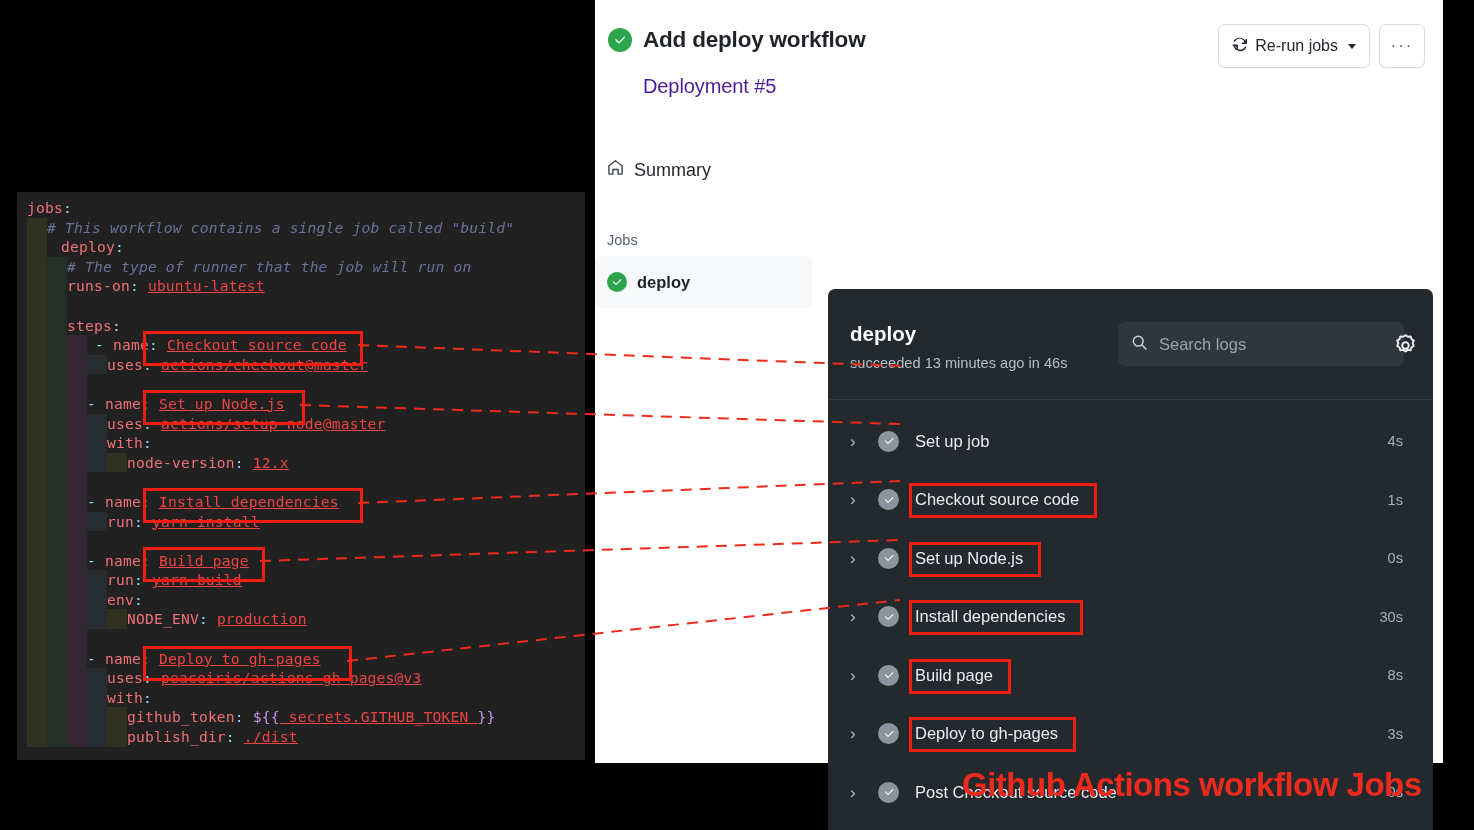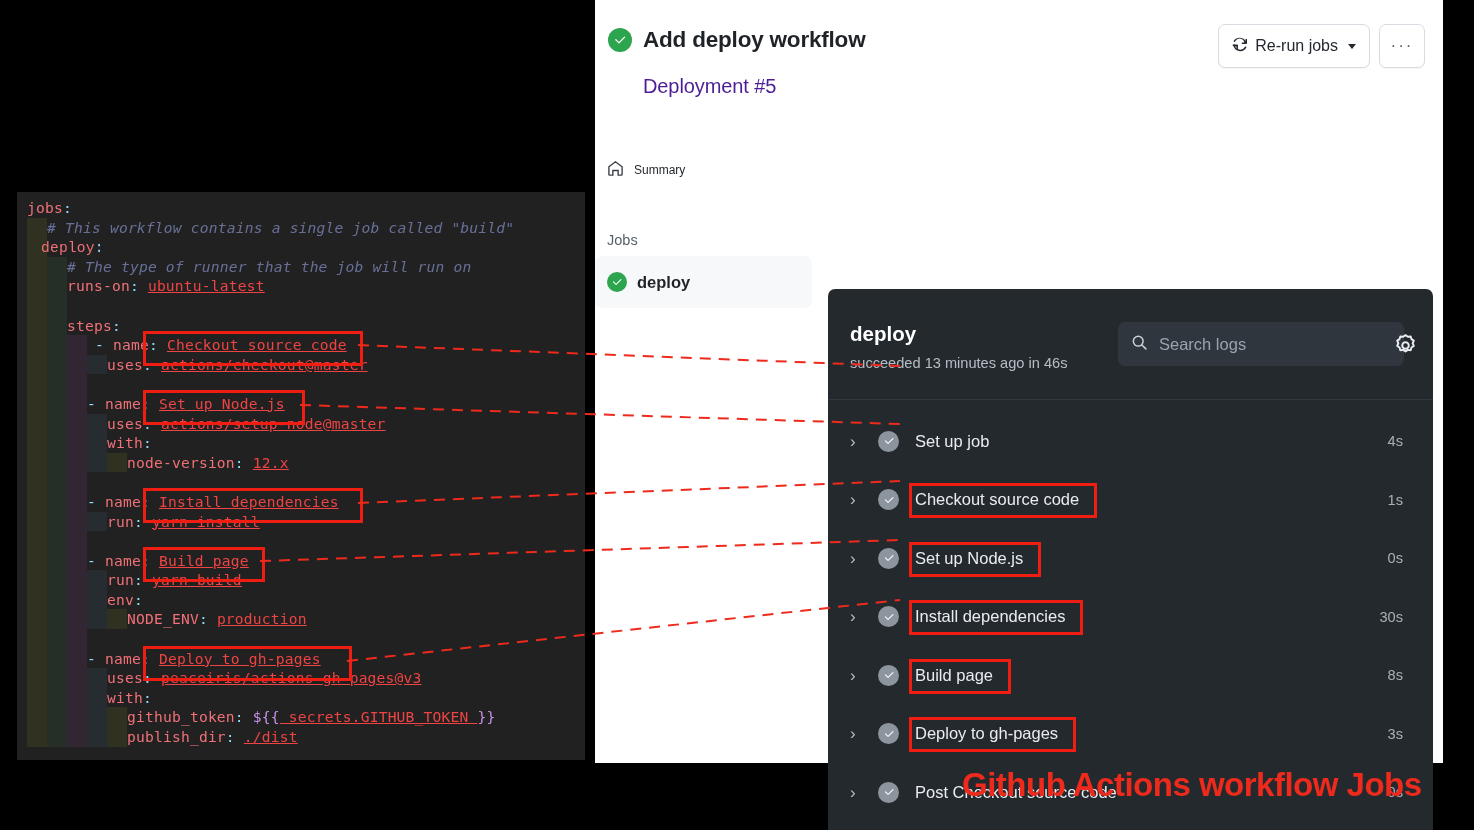--- a/index.html
+++ b/index.html
@@ -44,21 +44,21 @@
   .gh-sub{position:absolute;left:48px;top:75px;font-size:20px;color:#4c1d95;letter-spacing:-.1px;}
   .gh-actions{position:absolute;right:18px;top:24px;display:flex;gap:9px;align-items:flex-start;}
   .btn{height:42px;border:1px solid #d7dce2;border-radius:7px;background:#fff;
        display:flex;align-items:center;gap:7px;padding:0 13px;font-size:16px;color:#24292f;
        box-shadow:0 1px 0 rgba(27,31,36,.04);}
   .btn .caret{width:0;height:0;border-left:4.5px solid transparent;border-right:4.5px solid transparent;border-top:5px solid #24292f;margin-left:3px;}
   .btn-dots{width:44px;justify-content:center;padding:0;letter-spacing:2px;color:#57606a;font-size:17px;}
 
   .gh-body{position:relative;}
   .side{position:absolute;left:0;top:0;width:225px;}
-  .side-item{display:flex;align-items:center;gap:10px;height:40px;padding:0 12px;border-radius:7px;font-size:12px;color:#1f2328;}
+  .side-item{display:flex;align-items:center;gap:10px;height:40px;padding:0 12px;border-radius:7px;font-size:18px;color:#1f2328;}
   .side-item.summary{margin-top:10px;}
   .side-label{font-size:14.5px;color:#57606a;padding:0 12px;margin-top:42px;margin-bottom:8px;}
   .job-item{display:flex;align-items:center;gap:10px;height:52px;padding:0 12px;
             border-radius:7px;background:#f6f8fa;font-size:16.5px;font-weight:bold;color:#1f2328;
             margin:0 8px 0 0;}
   .job-ok{width:20px;height:20px;border-radius:50%;background:#2da44e;display:flex;align-items:center;justify-content:center;flex:0 0 auto;}
 
   
   #logs{position:absolute;left:233px;top:149px;width:605px;height:583px;background:#24292e;border-radius:7px;overflow:hidden;}
   .logs-head{position:relative;height:110px;border-bottom:1px solid #32383f;}
@@ -91,21 +91,21 @@
 </style>
 </head>
 <body>
 
 <div id="stage">
 
   <div id="code-panel">
     <div class="code-lines" id="code-lines">
         <div class="cl"><span class="txt" style="padding-left: 10px;"><span class="k">jobs</span><span class="c">:</span></span></div>
         <div class="cl"><span class="gutter g1"></span><span class="txt" style="padding-left: 30px;"><span class="cm"># This workflow contains a single job called "build"</span></span></div>
-        <div class="cl"><span class="gutter g1"></span><span class="txt" style="padding-left: 24px; font-family: Liberation Mono, monospace;"><span class="k">deploy</span><span class="c">:</span></span></div>
+        <div class="cl"><span class="gutter g1"></span><span class="txt" style="padding-left: 44px;"><span class="k">deploy</span><span class="c">:</span></span></div>
         <div class="cl"><span class="gutter g1"></span><span class="gutter g2"></span><span class="txt" style="padding-left: 50px;"><span class="cm"># The type of runner that the job will run on</span></span></div>
         <div class="cl"><span class="gutter g1"></span><span class="gutter g2"></span><span class="txt" style="padding-left: 50px;"><span class="k">runs-on</span><span class="c">: </span><span class="s">ubuntu-latest</span></span></div>
         <div class="cl"><span class="gutter g1"></span><span class="gutter g2"></span><span class="txt" style="padding-left: 50px;"></span></div>
         <div class="cl"><span class="gutter g1"></span><span class="gutter g2"></span><span class="txt" style="padding-left: 50px;"><span class="k">steps</span><span class="c">:</span></span></div>
         <div class="cl"><span class="gutter g1"></span><span class="gutter g2"></span><span class="gutter g3"></span><span class="txt" style="padding-left: 70px; margin-left: 8px;"><span class="c">- </span><span class="k">name</span><span class="c">: </span><span class="s">Checkout source code</span></span></div>
         <div class="cl"><span class="gutter g1"></span><span class="gutter g2"></span><span class="gutter g3"></span><span class="gutter g4"></span><span class="txt" style="padding-left: 90px;"><span class="k">uses</span><span class="c">: </span><span class="s">actions/checkout@master</span></span></div>
         <div class="cl"><span class="gutter g1"></span><span class="gutter g2"></span><span class="gutter g3"></span><span class="txt" style="padding-left: 70px;"></span></div>
         <div class="cl"><span class="gutter g1"></span><span class="gutter g2"></span><span class="gutter g3"></span><span class="txt" style="padding-left: 70px;"><span class="c">- </span><span class="k">name</span><span class="c">: </span><span class="s">Set up Node.js</span></span></div>
         <div class="cl"><span class="gutter g1"></span><span class="gutter g2"></span><span class="gutter g3"></span><span class="gutter g4"></span><span class="txt" style="padding-left: 90px;"><span class="k">uses</span><span class="c">: </span><span class="s">actions/setup-node@master</span></span></div>
         <div class="cl"><span class="gutter g1"></span><span class="gutter g2"></span><span class="gutter g3"></span><span class="gutter g4"></span><span class="txt" style="padding-left: 90px;"><span class="k">with</span><span class="c">:</span></span></div>

